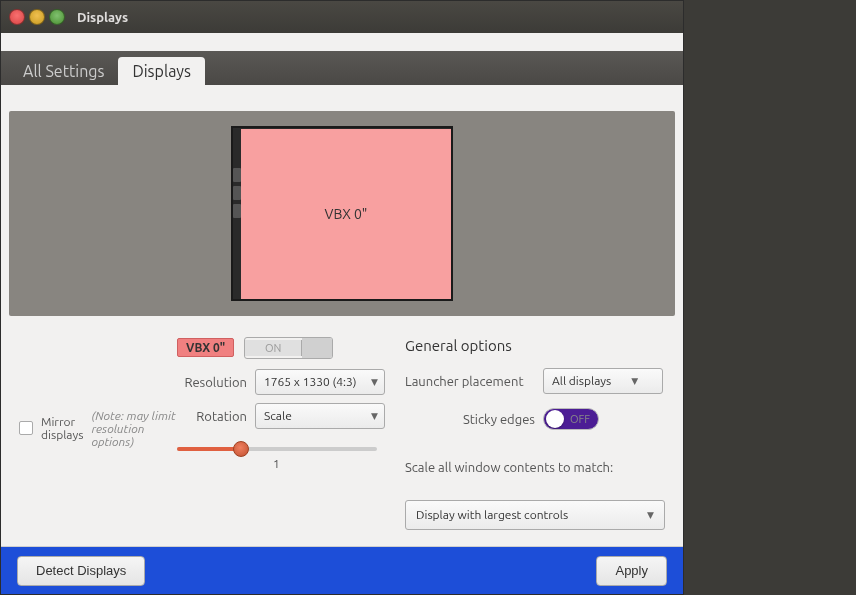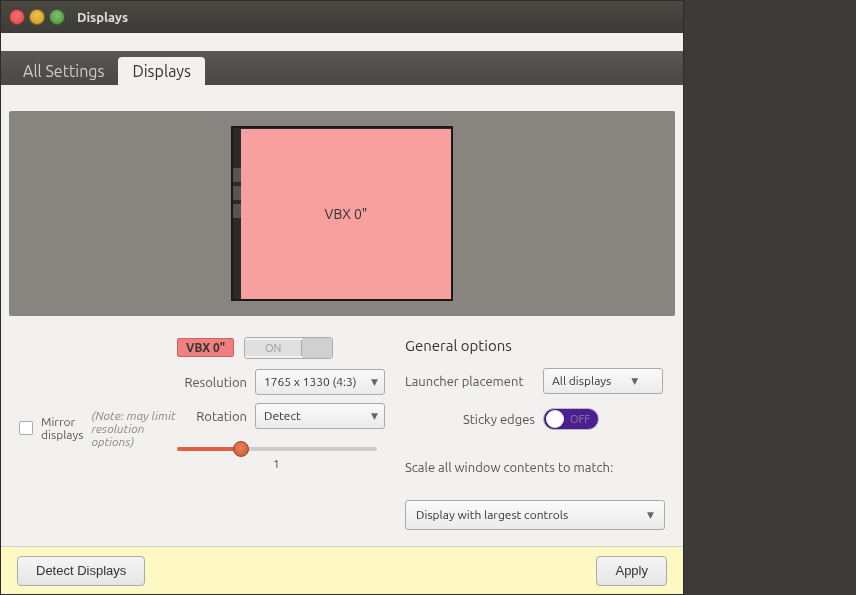--- a/index.html
+++ b/index.html
@@ -378,21 +378,21 @@
       color: #333;
       cursor: pointer;
       display: flex;
       align-items: center;
       justify-content: space-between;
       gap: 8px;
       min-width: 260px;
     }
     .bottom-bar {
       height: 48px;
-      background: #fef9c3;
+      background: #1d4ed8;
       border-top: 1px solid #d0cfce;
       display: flex;
       align-items: center;
       justify-content: space-between;
       padding: 0 16px;
       flex-shrink: 0;
     }
     .detect-btn, .apply-btn {
       height: 30px;
       border: 1px solid #aaa;
@@ -464,21 +464,21 @@
             <span class="field-label">Resolution</span>
             <div class="select-box">
               <span>1765 x 1330 (4:3)</span>
               <span class="arrow">▼</span>
             </div>
           </div>
 
           <div class="field-row">
             <span class="field-label">Rotation</span>
             <div class="select-box">
-              <span>Detect</span>
+              <span>Scale</span>
               <span class="arrow">▼</span>
             </div>
           </div>
 
           <div class="scale-section">
             <div class="slider-container">
               <div class="slider-track">
                 <div class="slider-fill"></div>
                 <div class="slider-thumb"></div>
               </div>

